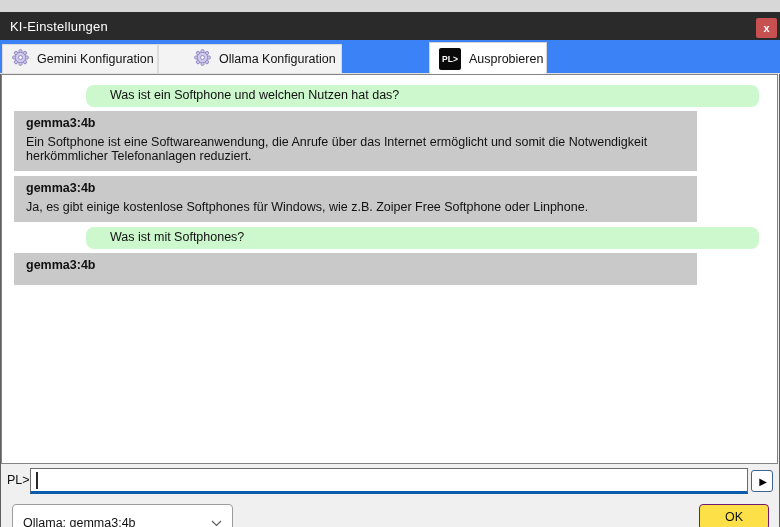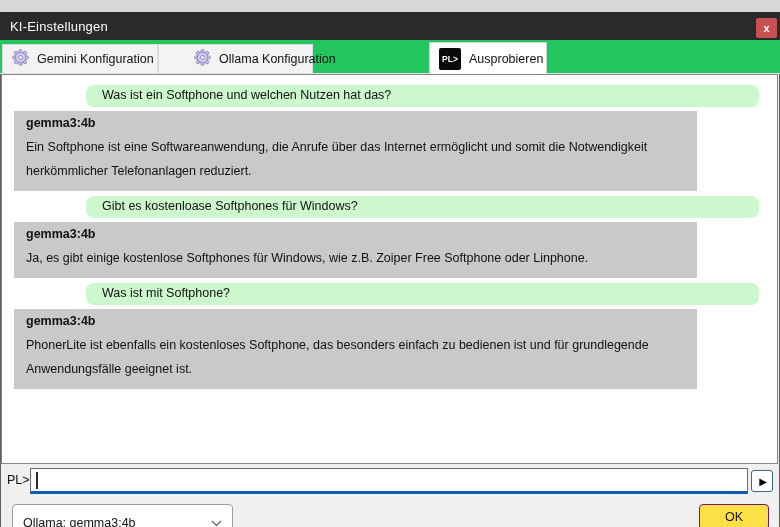--- a/index.html
+++ b/index.html
@@ -22,57 +22,57 @@
     background:var(--titlebar);color:#fff;display:flex;align-items:center;
   }
   .titlebar .title{font-size:13px;padding-left:10px;letter-spacing:.2px;}
   .close-btn{
     position:absolute;top:6px;right:3px;width:21px;height:20px;
     background:var(--close-red);color:#fff;font-size:11px;font-weight:bold;
     display:flex;align-items:center;justify-content:center;border-radius:2px;cursor:default;
   }
   
   .tabstrip{
-    position:absolute;top:28px;left:0;right:0;height:34px;background:#22c55e;
+    position:absolute;top:28px;left:0;right:0;height:34px;background:#3b82f6;
     border-bottom:1px solid #e3e3e3;
     text-decoration:underline;
   }
   .tab{
     position:absolute;top:4px;height:29px;display:flex;align-items:center;gap:8px;
     padding-left:9px;font-size:12.5px;background:#f3f3f3;
     border:1px solid #dcdcdc;border-bottom:none;cursor:default;white-space:nowrap;
   }
   .tab.selected{
     top:2px;height:32px;background:#ffffff;z-index:2;
     border-color:#d4d4d4;
   }
   .tab-1{left:2px;width:156px;}
-  .tab-2{left:158px;width:155px;padding-left:35px;}
+  .tab-2{left:158px;width:184px;padding-left:35px;}
   .tab-3{left:313px;width:116px;}
   .tab-4{left:429px;width:118px;}
   .pl-icon{
     width:22px;height:22px;background:#0a0a0a;color:#fff;border-radius:2px;
     display:flex;align-items:center;justify-content:center;
     font-size:8.5px;font-weight:bold;letter-spacing:0;
   }
   
   .chat-area{
     position:absolute;left:1px;top:62px;width:777px;height:390px;
     background:#fff;border:1px solid #848484;padding-top:10px;overflow:hidden;
   }
   .msg-user{
     margin:0 18px 4px 84px;background:var(--user-bubble);border-radius:8px;
-    padding:3px 16px 4px;font-size:12.5px;line-height:15px;color:#111;
+    padding:3px 24px 4px;font-size:12.5px;line-height:15px;color:#111;
   }
   .msg-bot{
     margin:0 80px 5px 12px;background:var(--bot-bubble);border-radius:0;
     padding:5px 12px 8px;font-size:12.5px;color:#111;
   }
   .msg-bot .model{font-weight:bold;margin-bottom:4px;line-height:15px;}
-  .msg-bot .text{line-height:24px;}
+  .msg-bot .text{line-height:14px;}
   
   .prompt-label{position:absolute;left:7px;top:461px;font-size:12.5px;color:#111;}
   .prompt-input{
     position:absolute;left:30px;top:456px;width:718px;height:26px;
     border:1px solid #6b6b6b;border-bottom:3px solid var(--accent);
     background:#fff;padding:0 6px;font-size:12.5px;border-radius:0;outline:none;
     font-family:"Liberation Sans",sans-serif;
   }
   .caret{position:absolute;left:36px;top:460px;width:2px;height:17px;background:#2b2b2b;}
   .send-btn{
@@ -150,29 +150,27 @@
       <span>Ausprobieren</span>
     </div>
   </div>
 
   <div class="chat-area">
       <div class="msg-user">Was ist ein Softphone und welchen Nutzen hat das?</div>
       <div class="msg-bot">
         <div class="model">gemma3:4b</div>
         <div class="text">Ein Softphone ist eine Softwareanwendung, die Anrufe über das Internet ermöglicht und somit die Notwendigkeit herkömmlicher Telefonanlagen reduziert.</div>
       </div>
-      <div class="msg-user">Gibt es kostenloase Softphones für Windows?</div>
       <div class="msg-bot">
         <div class="model">gemma3:4b</div>
         <div class="text">Ja, es gibt einige kostenlose Softphones für Windows, wie z.B. Zoiper Free Softphone oder Linphone.</div>
       </div>
-      <div class="msg-user">Was ist mit Softphone?</div>
+      <div class="msg-user">Was ist mit Softphones?</div>
       <div class="msg-bot">
         <div class="model">gemma3:4b</div>
-        <div class="text">PhonerLite ist ebenfalls ein kostenloses Softphone, das besonders einfach zu bedienen ist und für grundlegende Anwendungsfälle geeignet ist.</div>
       </div>
     </div>
 
   <div class="prompt-label">PL&gt;</div>
   <input class="prompt-input" type="text" value="" style="">
   <div class="caret"></div>
   <div class="send-btn">
     <span>▶</span>
   </div>
 

